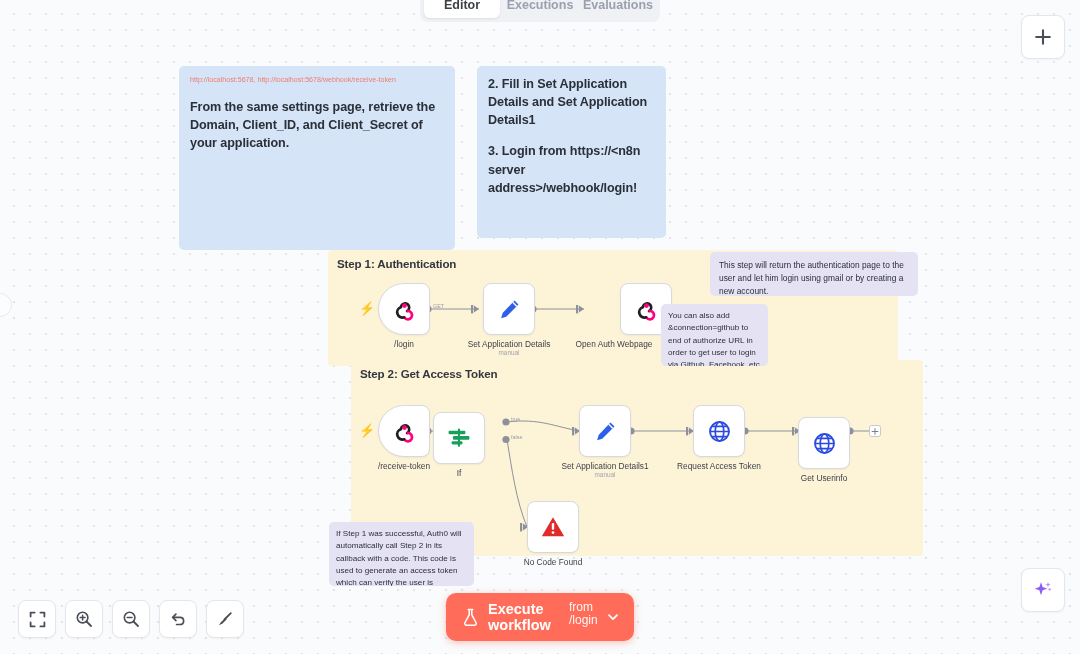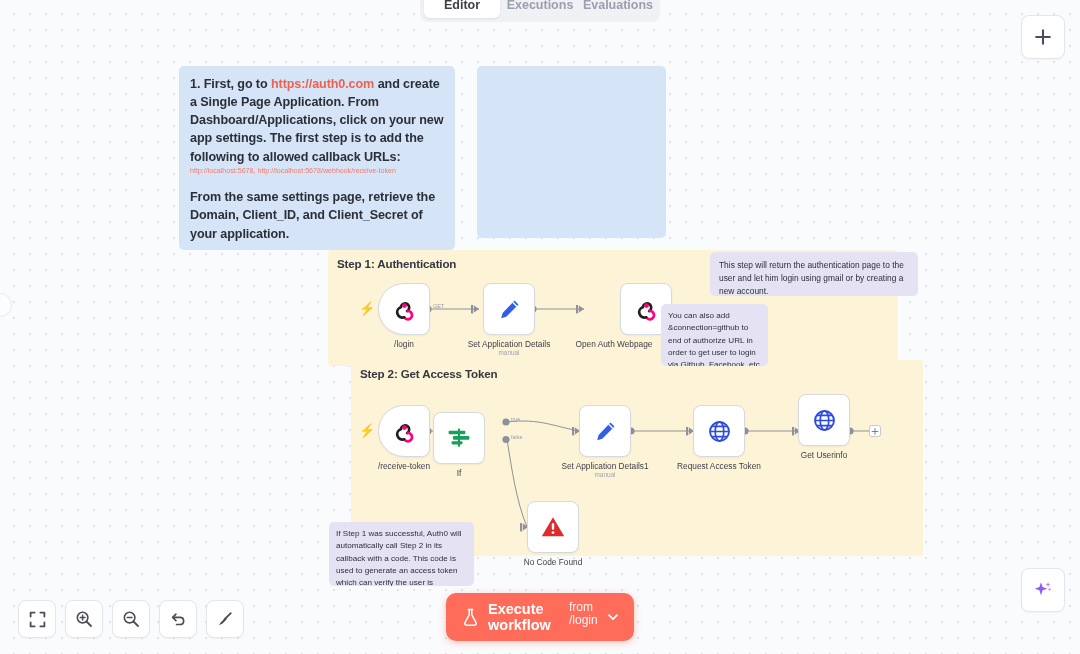--- a/index.html
+++ b/index.html
@@ -232,26 +232,27 @@
     <div class="exec-labels">
       <span class="exec-main">Execute workflow</span>
       <span class="exec-sub">from /login</span>
     </div>
     <svg class="exec-chev" width="14" height="14" viewBox="0 0 14 14">
       <path d="M3 5.2 L7 9.2 L11 5.2" stroke="#ffffff" stroke-width="1.7" fill="none" stroke-linecap="round" stroke-linejoin="round"></path>
     </svg>
   </div>
 
   <div class="sticky blue" id="sticky-auth0-setup">
-    <p class="note-lg"><span>1. First, go to </span><span style="color:#f0614d">https://auth0.com</span><span> and create a Single Page Application. From Dashboard/Applications, click on your new app settings. The first step is to add the following to allowed callback URLs:</span></p>
     <p class="note-url">http://localhost:5678, http://localhost:5678/webhook/receive-token</p>
     <p class="note-lg" style="margin-top:12px">From the same settings page, retrieve the Domain, Client_ID, and Client_Secret of your application.</p>
   </div>
 
   <div class="sticky blue" id="sticky-fill-details">
+    <p class="note-lg">2. Fill in Set Application Details and Set Application Details1</p>
+    <p class="note-lg" style="margin-top:13px">3. Login from https://&lt;n8n server address&gt;/webhook/login!</p>
   </div>
 
   <div class="step-group" id="step-1-group">
     <div class="step-title">Step 1: Authentication</div>
   </div>
   <div class="step-group" id="step-2-group">
     <div class="step-title">Step 2: Get Access Token</div>
   </div>
 
   <div class="sticky purple" id="sticky-auth-return">
@@ -392,21 +393,21 @@
       <div class="node-box">
         <svg width="25" height="25" viewBox="0 0 24 24">
           <circle cx="12" cy="12" r="9.1" stroke="#2b4ae0" stroke-width="1.8" fill="none"></circle>
           <ellipse cx="12" cy="12" rx="4.1" ry="9.1" stroke="#2b4ae0" stroke-width="1.6" fill="none"></ellipse>
           <path d="M3 12h18M4.6 7.1h14.8M4.6 16.9h14.8" stroke="#2b4ae0" stroke-width="1.6"></path>
         </svg>
       </div>
       <div class="node-label">Request Access Token</div>
     </div>
 
-    <div class="node" style="left:798px; top:394px;">
+    <div class="node" style="left:798px; top:417px;">
       <div class="node-box">
         <svg width="25" height="25" viewBox="0 0 24 24">
           <circle cx="12" cy="12" r="9.1" stroke="#2b4ae0" stroke-width="1.8" fill="none"></circle>
           <ellipse cx="12" cy="12" rx="4.1" ry="9.1" stroke="#2b4ae0" stroke-width="1.6" fill="none"></ellipse>
           <path d="M3 12h18M4.6 7.1h14.8M4.6 16.9h14.8" stroke="#2b4ae0" stroke-width="1.6"></path>
         </svg>
       </div>
       <div class="node-label">Get Userinfo</div>
     </div>
 

